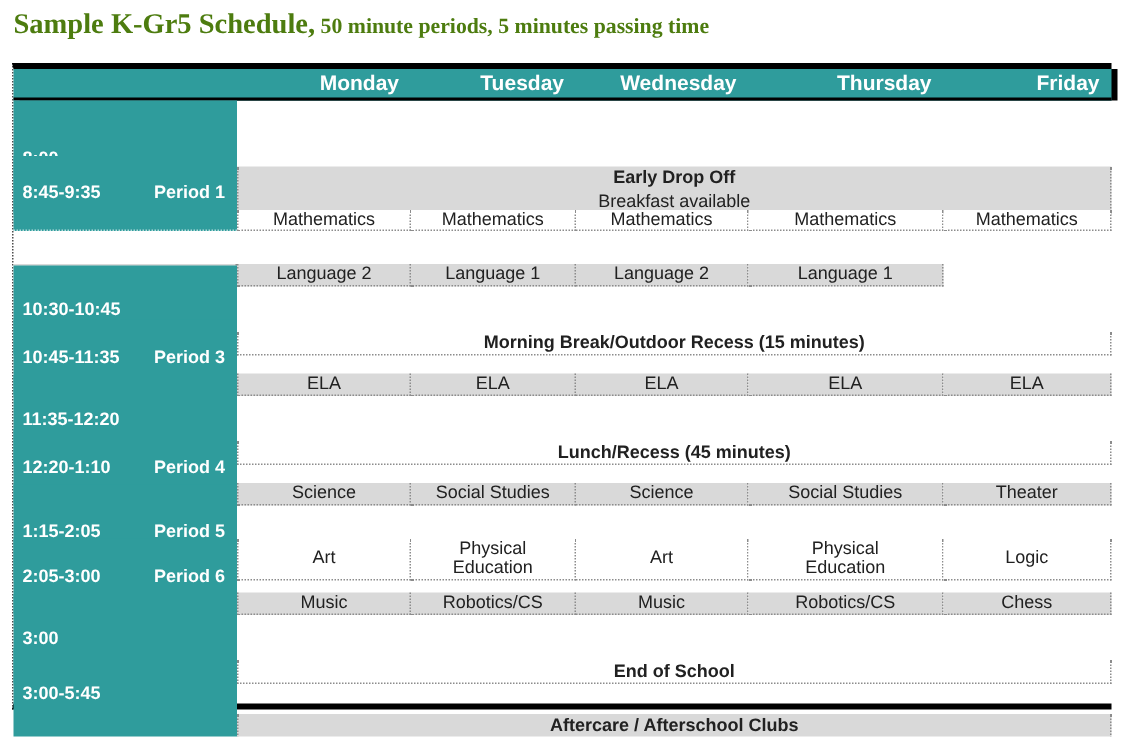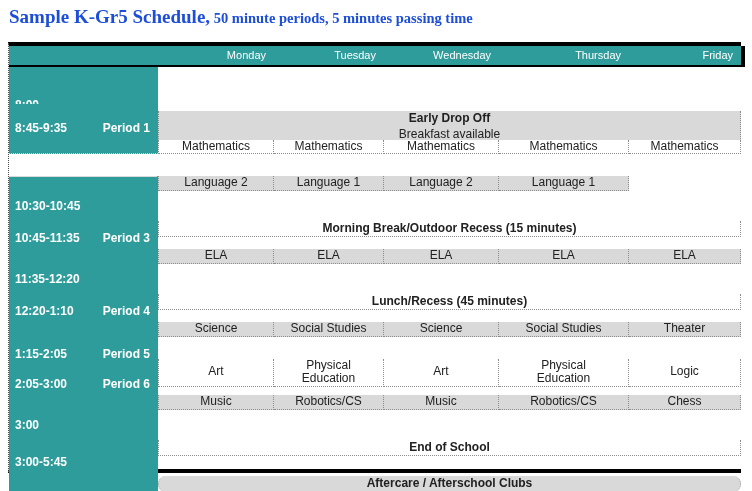--- a/index.html
+++ b/index.html
@@ -8,21 +8,21 @@
     background: #ffffff;
     width: 752px;
     height: 491px;
     font-family: "Liberation Sans", sans-serif;
     overflow: hidden;
   }
   .title {
     margin: 6px 0 0 9px;
     font-family: "Liberation Serif", serif;
     font-weight: bold;
-    color: #1d4ed8;
+    color: #4d7c0f;
     white-space: nowrap;
   }
   .title-main { font-size: 19px; }
   .title-details { font-size: 14.5px; }
 
   .schedule {
     margin: 14px 0 0 8px;
     width: 732px;
     border-top: 4px solid #000;
     border-bottom: 4px solid #000;
@@ -32,22 +32,22 @@
   .hdr {
     display: grid;
     grid-template-columns: 149px 116px 110px 115px 130px 112px;
     background: #2F9C9C;
     height: 19px;
     border-bottom: 2px solid #000;
     box-shadow: 4px 0 0 0 #000;
   }
   .hdr .day {
     color: #fff;
-    font-weight: normal;
-    font-size: 11px;
+    font-weight: bold;
+    font-size: 14px;
     text-align: right;
     padding-right: 8px;
     line-height: 19px;
     box-sizing: border-box;
     overflow: hidden;
   }
   .row {
     display: grid;
     grid-template-columns: 149px 116px 110px 115px 130px 112px;
     height: 36.5px;
@@ -91,21 +91,21 @@
     text-align: center;
     font-size: 12px;
     color: #212121;
     border-bottom: 1px dotted #8C8C8C;
     border-left: 1px dotted #8C8C8C;
     border-right: 1px dotted #8C8C8C;
     box-sizing: border-box;
     line-height: 1.3;
     margin-top: 44px;
   }
-  .row:last-child .dcell, .row:last-child .mcell { border-bottom: none; border-radius: 15px; }
+  .row:last-child .dcell, .row:last-child .mcell { border-bottom: none; }
   .row.gray .dcell, .row.gray .mcell { background: #D9D9D9; }
   .row.white .dcell, .row.white .mcell { background: #ffffff; }
   .m-label { font-weight: bold; }
   .m-sub { font-weight: normal; }
 </style>
 </head>
 <body>
 
 <div class="page">
   <div class="title">

